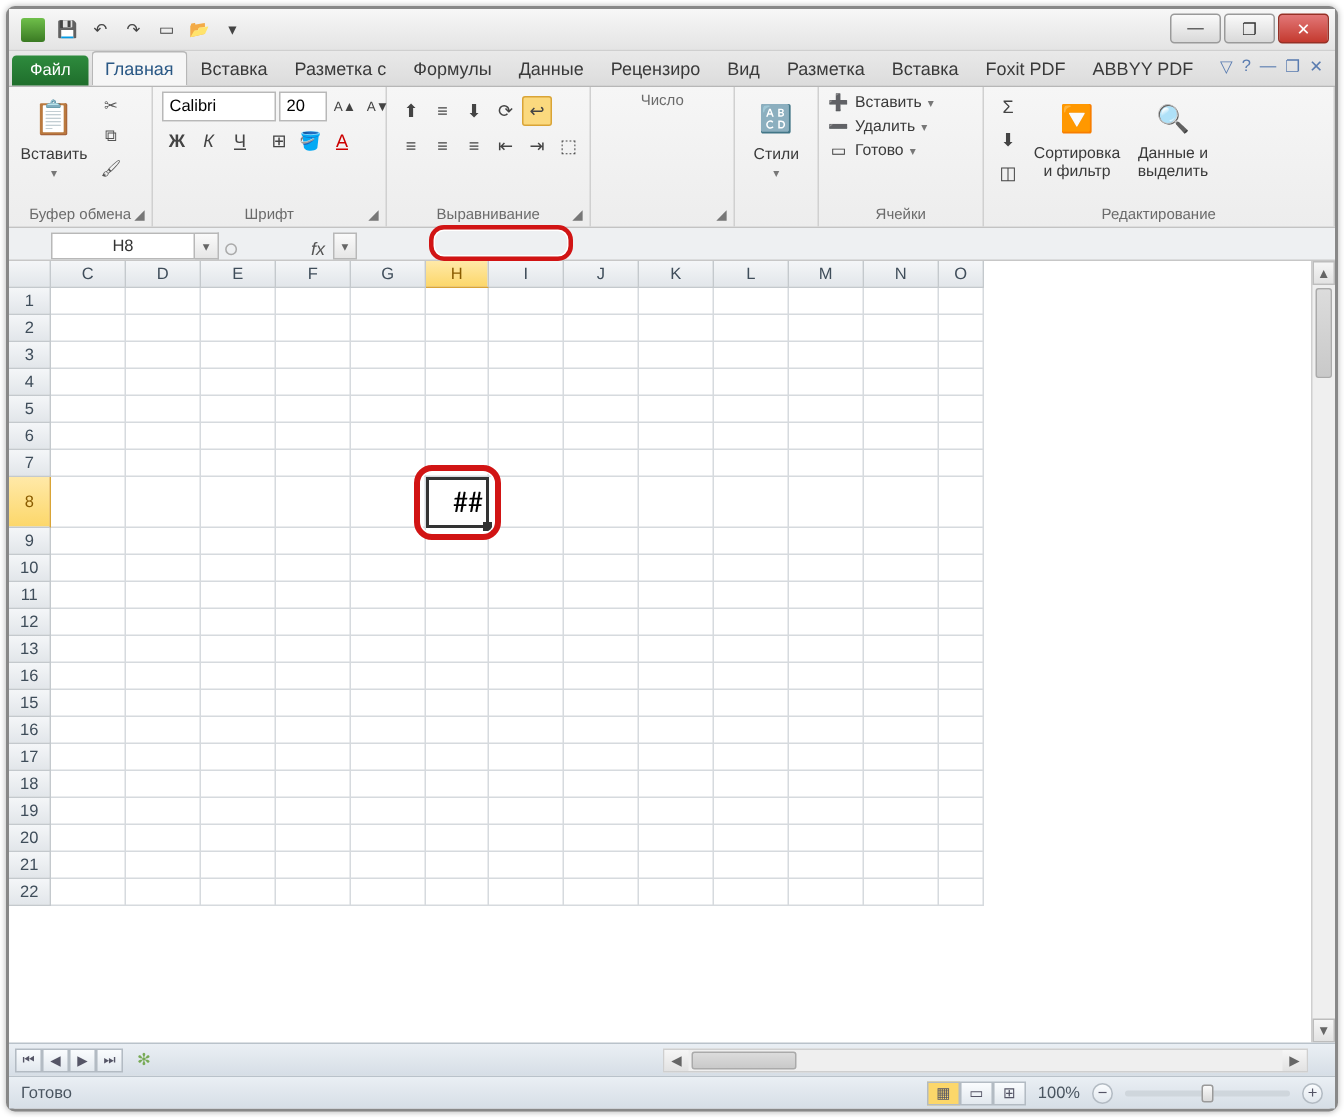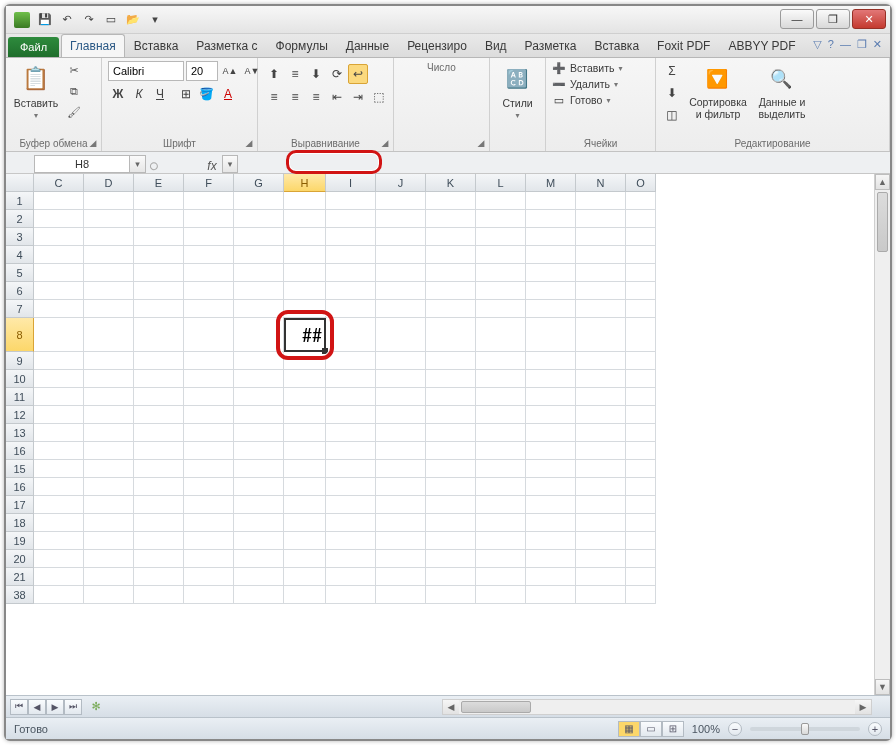--- a/index.html
+++ b/index.html
@@ -293,21 +293,21 @@
         <div class="rowh">12</div>
         <div class="rowh">13</div>
         <div class="rowh">16</div>
         <div class="rowh">15</div>
         <div class="rowh">16</div>
         <div class="rowh">17</div>
         <div class="rowh">18</div>
         <div class="rowh">19</div>
         <div class="rowh">20</div>
         <div class="rowh">21</div>
-        <div class="rowh">38</div>
+        <div class="rowh">22</div>
       </div>
     <div class="cells" id="cells">
         <div class="cell-row">
           <div class="cell" style="width: 50px;"></div>
           <div class="cell" style="width: 50px;"></div>
           <div class="cell" style="width: 50px;"></div>
           <div class="cell" style="width: 50px;"></div>
           <div class="cell" style="width: 50px;"></div>
           <div class="cell" style="width: 42px;"></div>
           <div class="cell" style="width: 50px;"></div>

